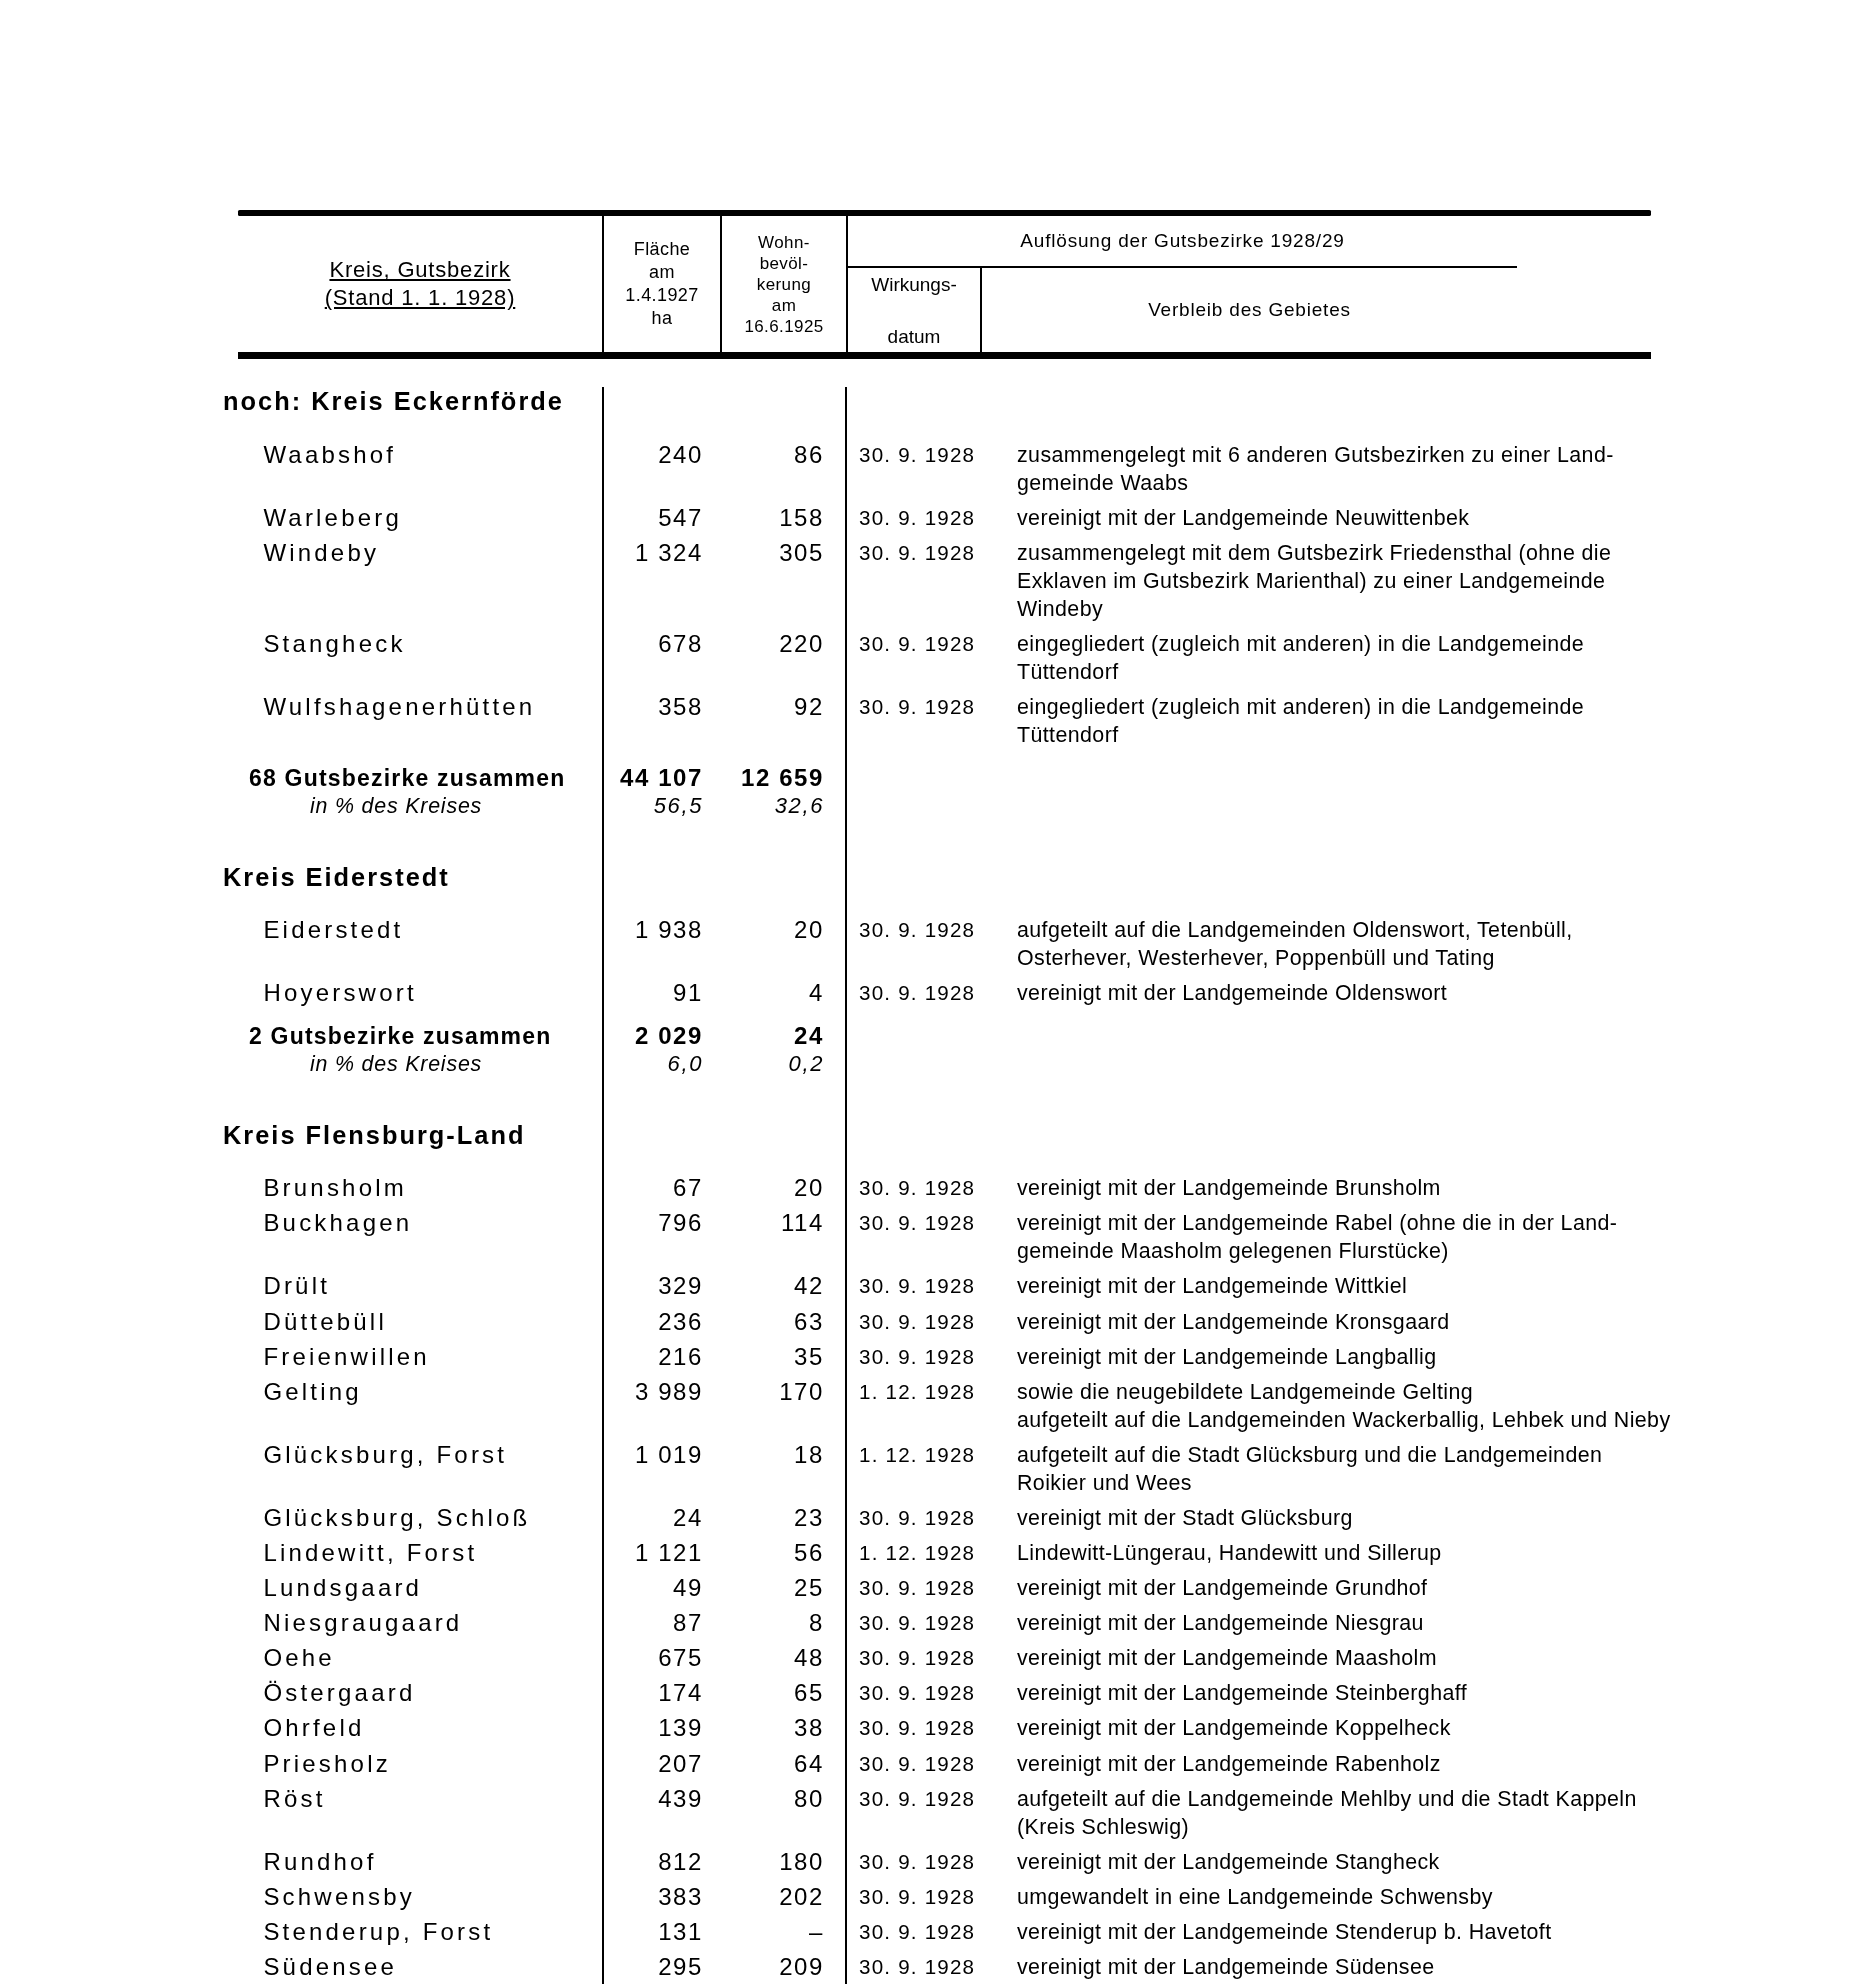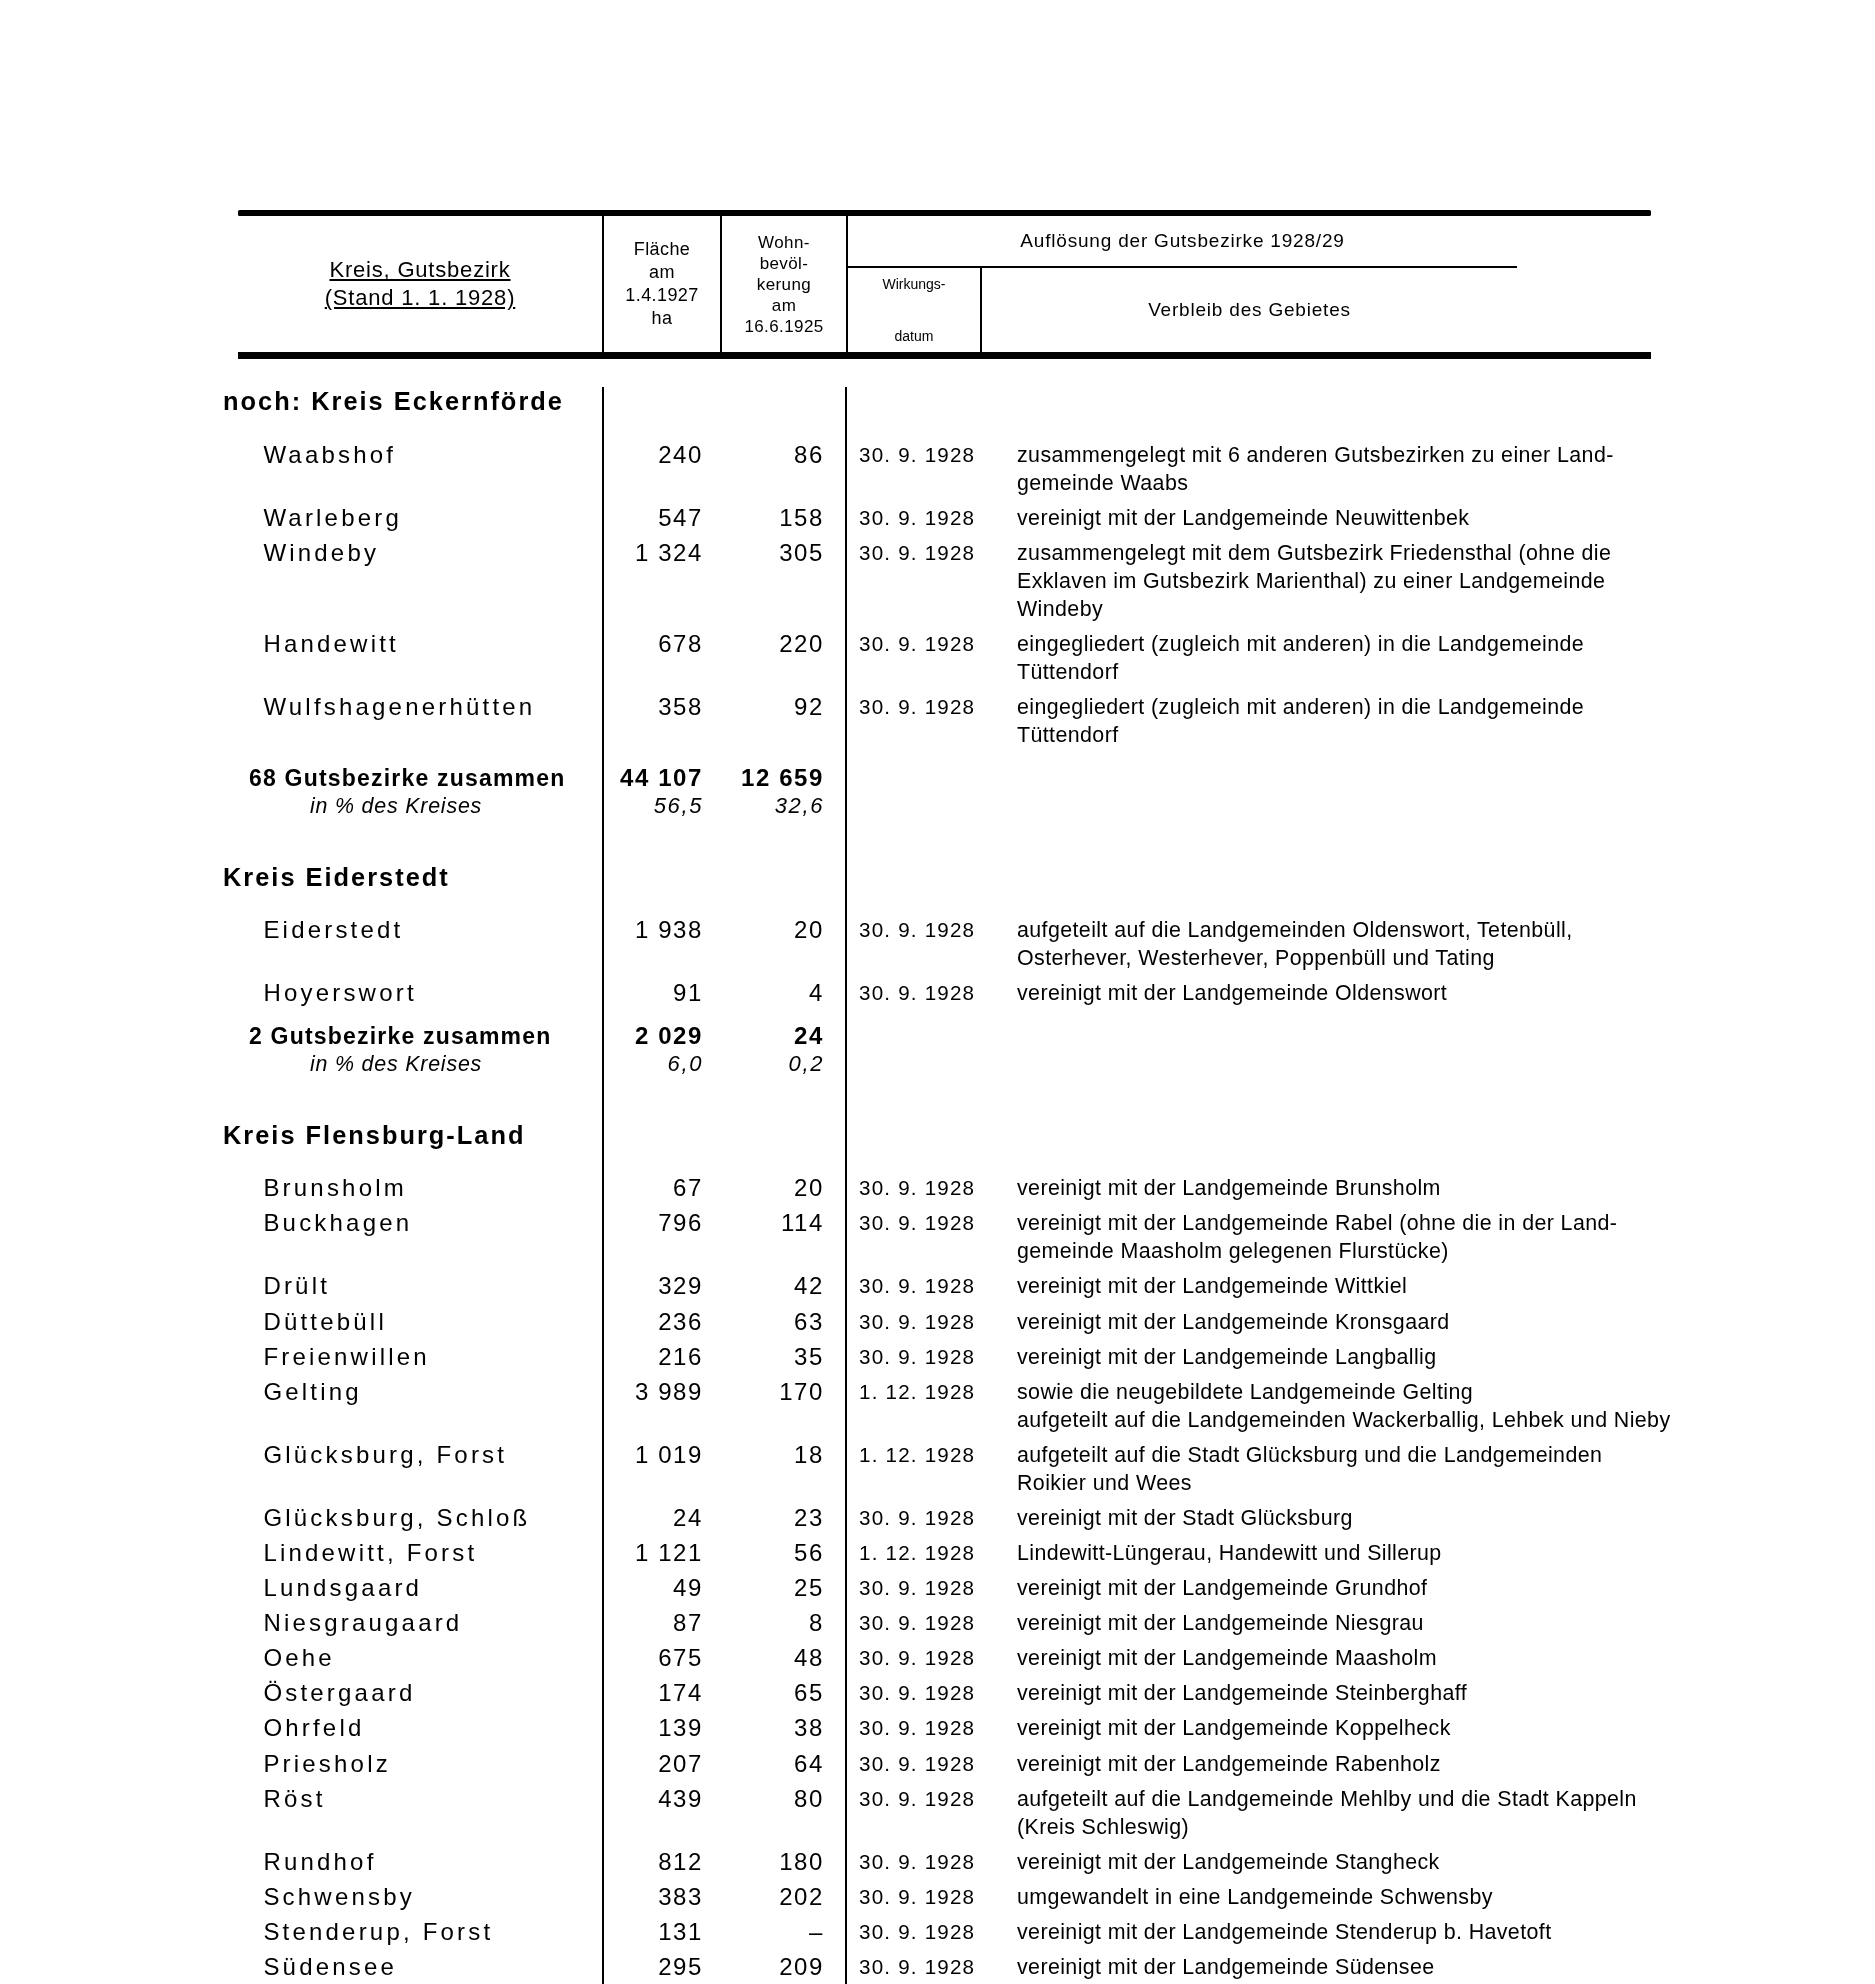--- a/index.html
+++ b/index.html
@@ -27,21 +27,21 @@
   }
   .h-name { font-size:22px; line-height:28px; letter-spacing:0.8px; border-right:2.4px solid #000;text-decoration:underline; }
   .h-area { font-size:18px; line-height:23px; letter-spacing:0.4px; border-right:2.4px solid #000; }
   .h-pop  { font-size:17px; line-height:21px; letter-spacing:0.4px; border-right:2.4px solid #000; }
   .h-group { display:flex; flex-direction:column; }
   .h-group-title {
     height:52px; display:flex; align-items:center; justify-content:center;
     border-bottom:2.8px solid #000; font-size:19px; letter-spacing:0.8px;
   }
   .h-group-bottom { flex:1; display:grid; grid-template-columns:134px 535px; }
-  .h-date { font-size:14px; line-height:23px; border-right:2.4px solid #000;gap:29px; }
+  .h-date { font-size:19px; line-height:23px; border-right:2.4px solid #000;gap:29px; }
   .h-fate { font-size:19px; letter-spacing:0.8px; }
 
   
   .tbody { position:relative; min-height:1832px; }
   .vline { position:absolute; top:0; bottom:0; width:2.4px; background:#000; }
   .vline1 { left:364px; }
   .vline2 { left:607px; }
 
   .section-title {
     font-weight:bold; font-size:25.4px; letter-spacing:2px;
@@ -136,21 +136,21 @@
           <div class="c-num c-area">1 324</div>
           <div class="c-num c-pop">305</div>
           <div class="c-date">30. 9. 1928</div>
           <div class="c-fate">
             <div class="fate-line">zusammengelegt mit dem Gutsbezirk Friedensthal (ohne die</div>
             <div class="fate-line">Exklaven im Gutsbezirk Marienthal) zu einer Landgemeinde</div>
             <div class="fate-line">Windeby</div>
           </div>
         </div>
         <div class="row">
-          <div class="c-name">Handewitt</div>
+          <div class="c-name">Stangheck</div>
           <div class="c-num c-area">678</div>
           <div class="c-num c-pop">220</div>
           <div class="c-date">30. 9. 1928</div>
           <div class="c-fate">
             <div class="fate-line">eingegliedert (zugleich mit anderen) in die Landgemeinde</div>
             <div class="fate-line">Tüttendorf</div>
           </div>
         </div>
         <div class="row">
           <div class="c-name">Wulfshagenerhütten</div>

